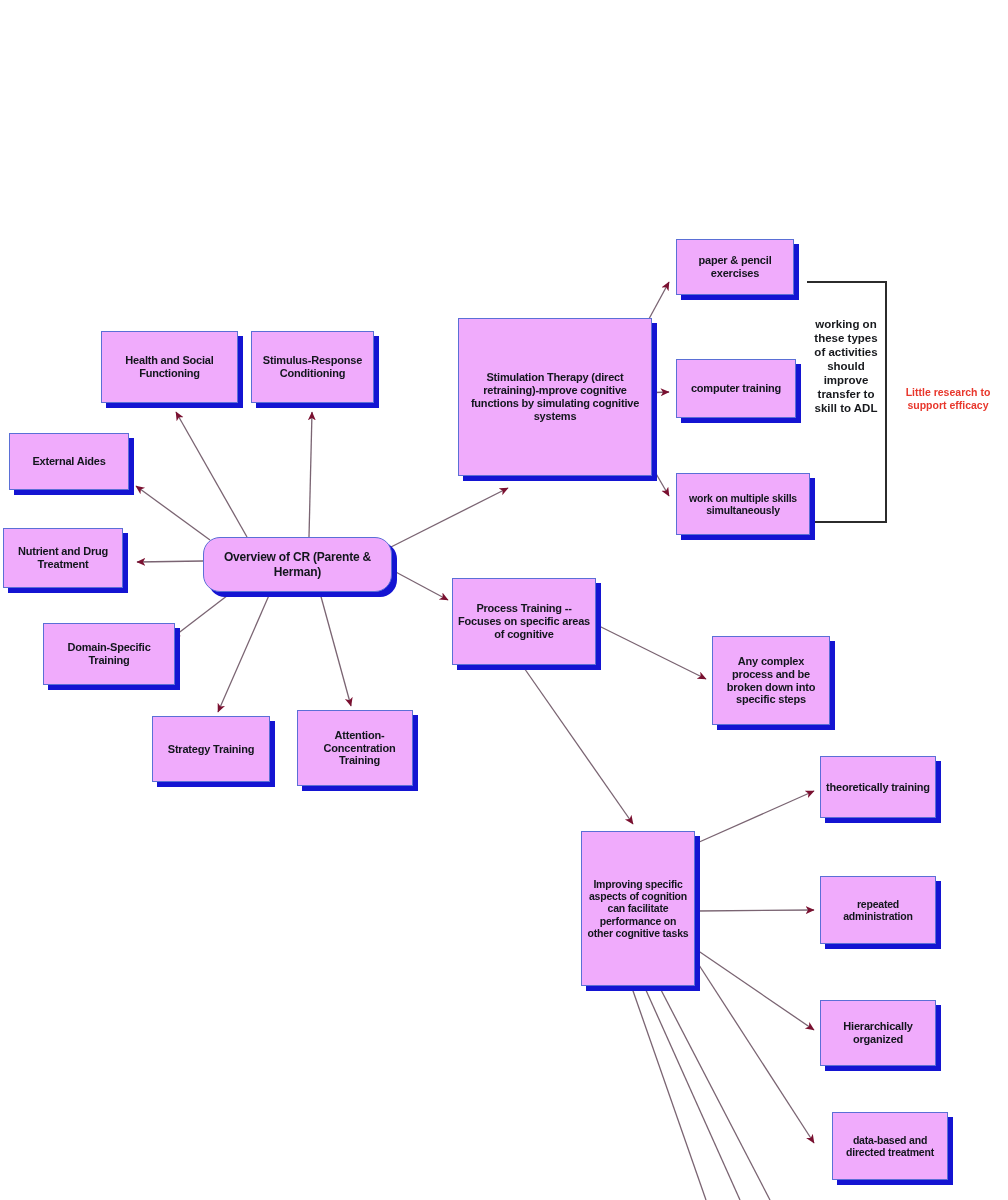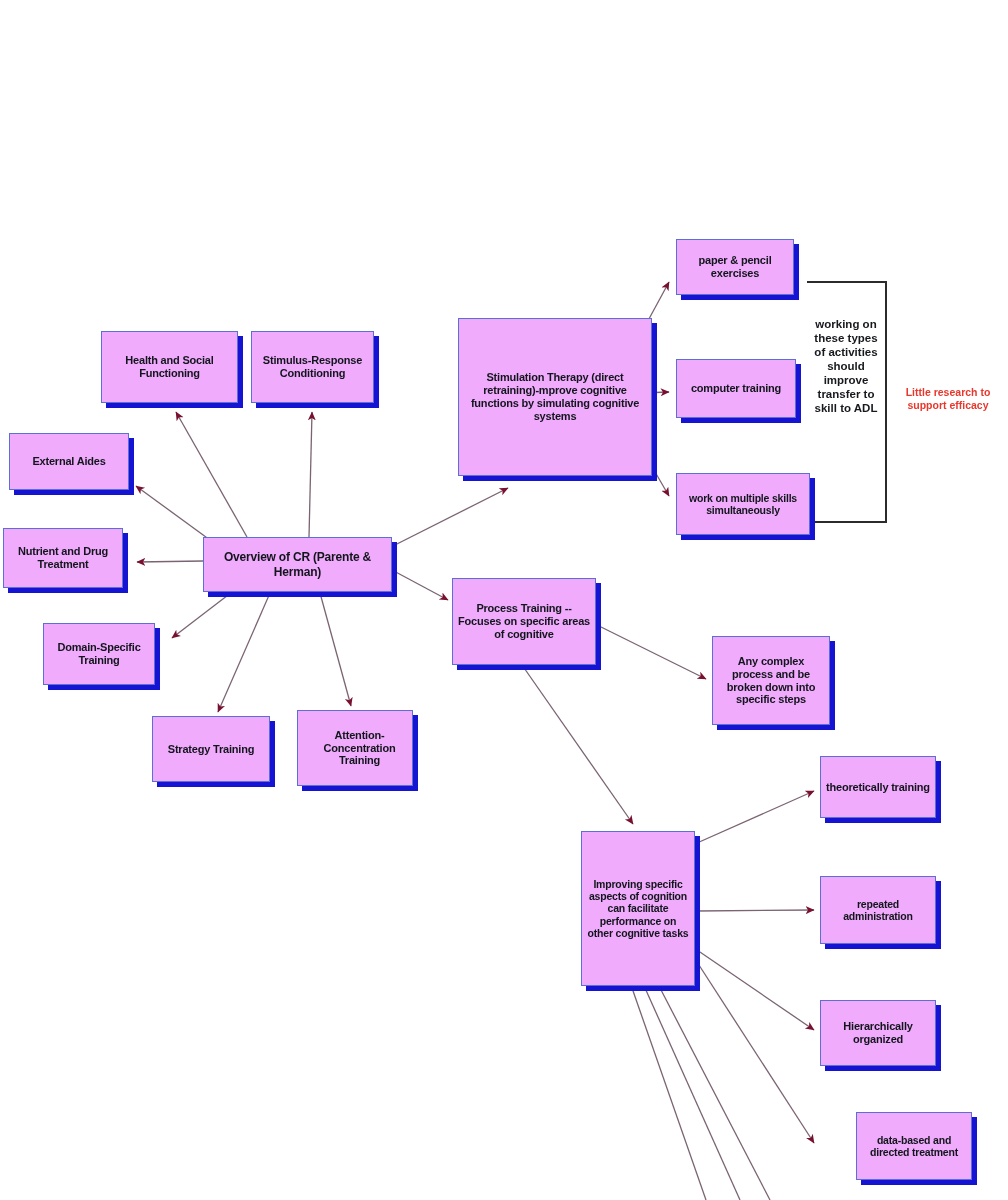--- a/index.html
+++ b/index.html
@@ -34,21 +34,21 @@
     color:#12161c;
     font-weight:bold;
     line-height:1.18;
     letter-spacing:-0.2px;
     padding:2px 4px;
     z-index:5;
   }
   .node span{display:block;width:100%;}
   .fs10{font-size:10.5px;}
   .fs11{font-size:11px;}
-  .fs12{font-size:12px;}
+  .fs12{font-size:12px;border-radius:17px;}
 
   .bracket{
     position:absolute;
     box-sizing:border-box;
     border-top:2px solid #2b2b2b;
     border-right:2px solid #2b2b2b;
     border-bottom:2px solid #2b2b2b;
     border-left:none;
     z-index:3;
   }
@@ -113,21 +113,21 @@
       </div>
       <div class="node fs11" style="left: 251px; top: 331px; width: 123px; height: 72px;">
         <span>Stimulus-Response Conditioning</span>
       </div>
       <div class="node fs11" style="left: 9px; top: 433px; width: 120px; height: 57px;">
         <span>External Aides</span>
       </div>
       <div class="node fs11" style="left: 3px; top: 528px; width: 120px; height: 60px;">
         <span>Nutrient and Drug Treatment</span>
       </div>
-      <div class="node fs11" style="left: 43px; top: 623px; width: 112px; height: 62px;">
+      <div class="node fs11" style="left: 43px; top: 623px; width: 132px; height: 62px;">
         <span>Domain-Specific Training</span>
       </div>
       <div class="node fs11" style="left: 152px; top: 716px; width: 118px; height: 66px;">
         <span>Strategy Training</span>
       </div>
       <div class="node fs11" style="left: 297px; top: 710px; width: 116px; height: 76px; padding-left: 13px;">
         <span>Attention-Concentration Training</span>
       </div>
       <div class="node fs12" style="left: 203px; top: 537px; width: 189px; height: 55px;">
         <span>Overview of CR (Parente &amp; Herman)</span>
@@ -155,21 +155,21 @@
       </div>
       <div class="node fs11" style="left: 820px; top: 756px; width: 116px; height: 62px;">
         <span>theoretically training</span>
       </div>
       <div class="node fs10" style="left: 820px; top: 876px; width: 116px; height: 68px;">
         <span>repeated administration</span>
       </div>
       <div class="node fs11" style="left: 820px; top: 1000px; width: 116px; height: 66px;">
         <span>Hierarchically organized</span>
       </div>
-      <div class="node fs10" style="left: 856px; top: 1112px; width: 116px; height: 68px;">
+      <div class="node fs10" style="left: 832px; top: 1112px; width: 116px; height: 68px;">
         <span>data-based and directed treatment</span>
       </div>
     </div>
 
   <div class="bracket" id="bracket-shape" style="left: 807px; top: 281px; width: 80px; height: 242px;"></div>
   <div class="bracket-label" id="bracket-label" style="left: 811px; top: 317px; width: 70px;">working on these types of activities should improve transfer to skill to ADL</div>
 
   <div class="red-note" id="red-note" style="left: 888px; top: 371px; width: 120px; margin-top: 15px;">Little research to support efficacy</div>
 
 </div>

